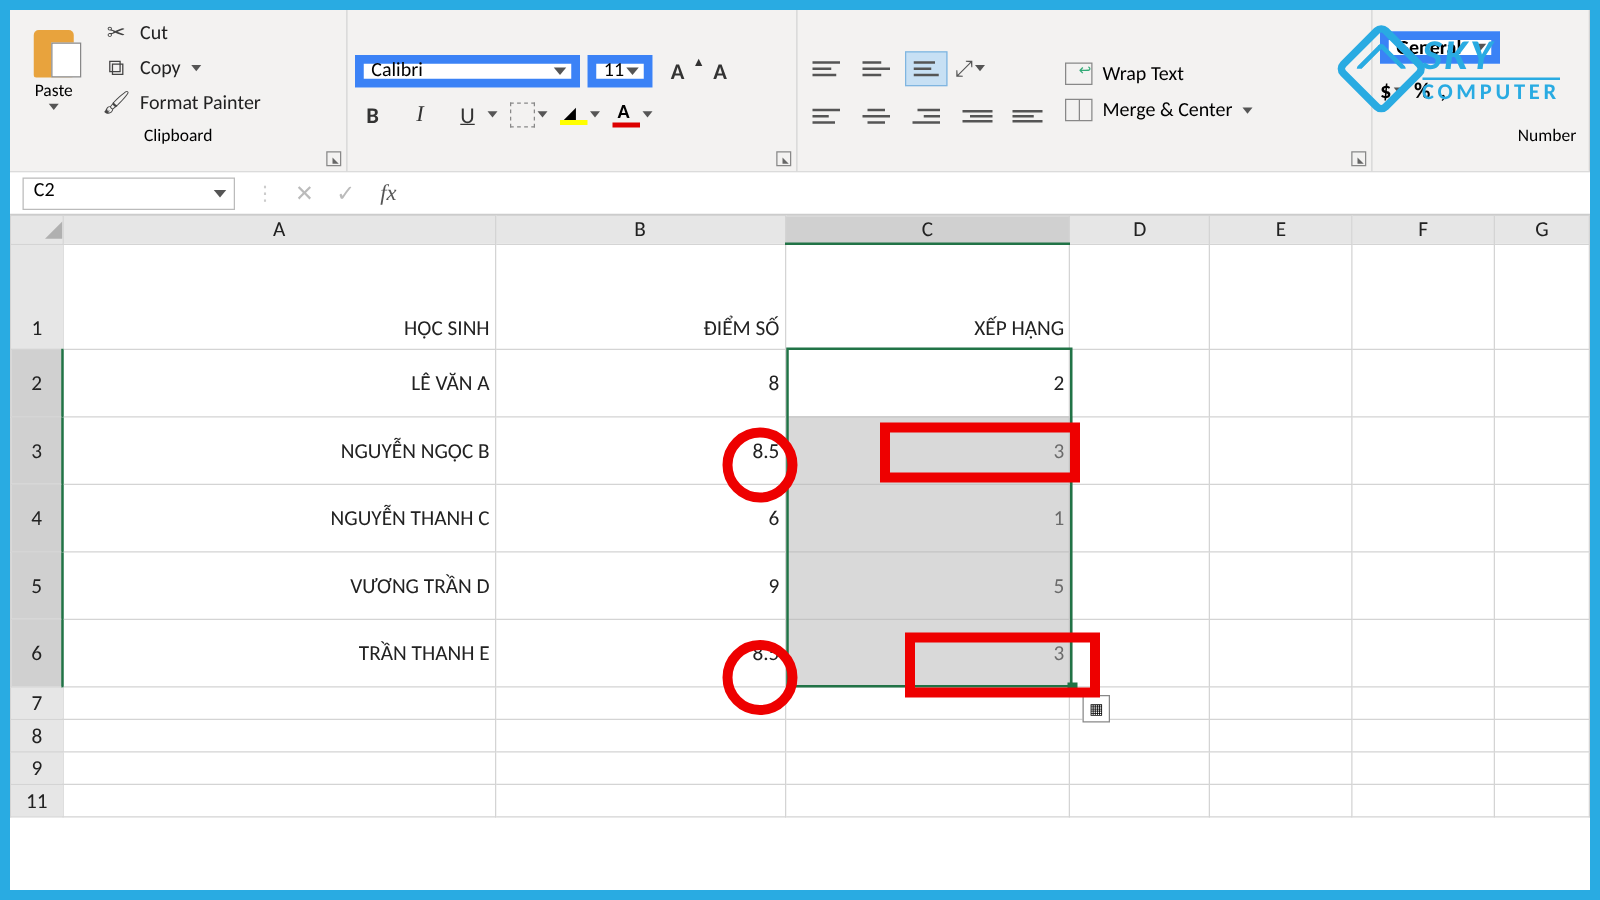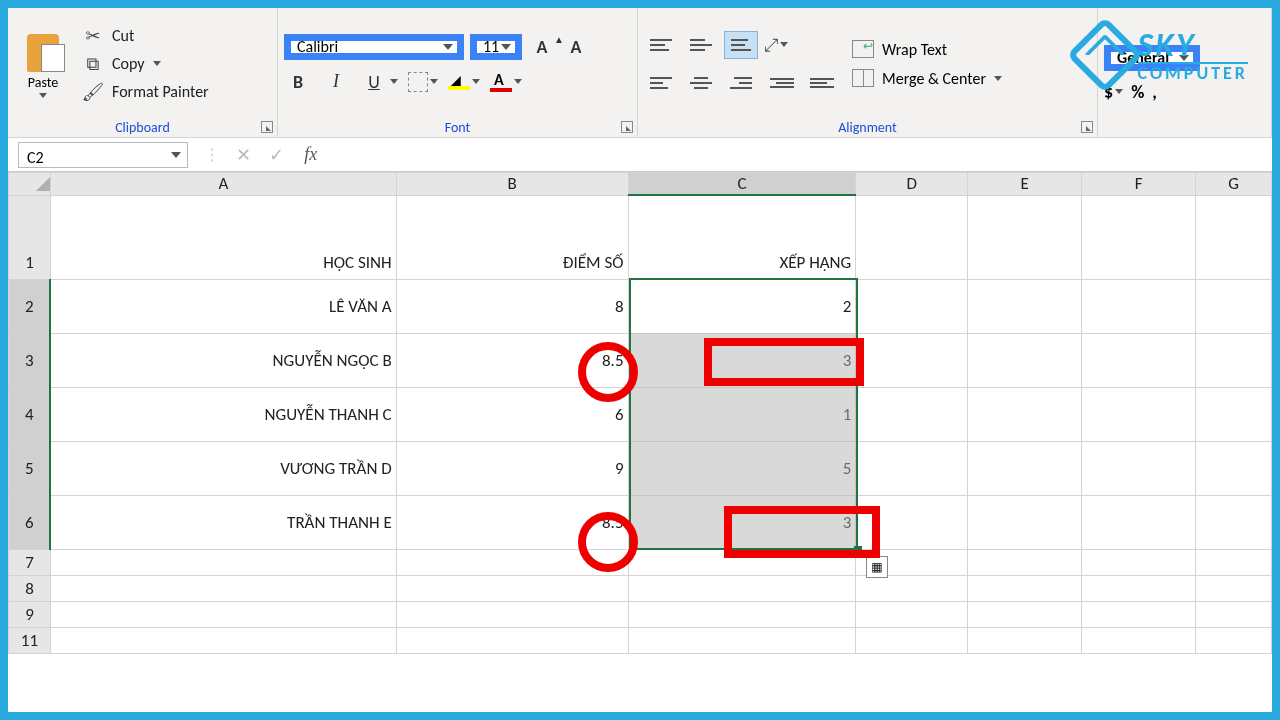--- a/index.html
+++ b/index.html
@@ -2,21 +2,21 @@
 <html><head>
 <meta charset="utf-8">
 <style>
   * { box-sizing: border-box; margin: 0; padding: 0; font-family: "Segoe UI", Calibri, Arial, sans-serif; }
   body { width: 1280px; height: 720px; overflow: hidden; background: #fff; border: 8px solid #29abe2; }
 
   
   .ribbon { display: flex; background: #f3f2f1; border-bottom: 1px solid #d4d4d4; height: 130px; }
   .group { display: flex; flex-direction: column; border-right: 1px solid #d4d4d4; padding: 0 6px; position: relative; }
   .group-body { display: flex; align-items: center; flex: 1; gap: 4px; padding-top: 2px; }
-  .group-label { text-align: center; font-size: 14px; color: #1d4ed8; padding: 2px 0 1px; position: relative; }
+  .group-label { text-align: center; font-size: 14px; color: #000000; padding: 2px 0 20px; position: relative; }
   .dlauncher { position: absolute; right: 4px; bottom: 4px; width: 12px; height: 12px; border: 1px solid #888; }
   .dlauncher::after { content: ""; position: absolute; right: 1px; bottom: 1px; width: 0; height: 0; border-left: 5px solid #666; border-top: 5px solid transparent; }
 
   
   .paste-big { display: flex; flex-direction: column; align-items: center; justify-content: center; width: 58px; margin-right: 6px; }
   .paste-icon { width: 40px; height: 42px; position: relative; }
   .paste-icon .board { position: absolute; inset: 4px 4px 0 4px; background: #e8a33d; border-radius: 4px 4px 2px 2px; }
   .paste-icon .paper { position: absolute; bottom: 0; right: -2px; width: 24px; height: 28px; background: #fff; border: 1px solid #888; }
   .paste-txt { font-size: 14px; margin-top: 2px; }
   .paste-drop { width:0;height:0;border-left:4px solid transparent;border-right:4px solid transparent;border-top:5px solid #555;margin-top:2px;}
@@ -73,21 +73,21 @@
   
   .logo { position: absolute; top: 28px; right: 32px; display:flex; align-items:center; gap:6px; pointer-events:none;}
   .logo-mark{width:54px;height:54px;border:6px solid #29abe2;transform:rotate(45deg);border-radius:8px;position:relative;}
   .logo-mark::after{content:"";position:absolute;inset:6px;border:4px solid #29abe2;border-right-color:transparent;border-bottom-color:transparent;border-radius:4px;}
   .logo-txt{display:flex;flex-direction:column;line-height:1;}
   .logo-sky{font-size:34px;font-weight:bold;font-style:italic;color:#29abe2;letter-spacing:2px;}
   .logo-cpt{font-size:18px;font-weight:bold;color:#29abe2;letter-spacing:3px;border-top:2px solid #29abe2;}
 
   
   .fbar{display:flex;align-items:center;height:34px;border-bottom:1px solid #ccc;background:#fff;}
-  .namebox{width:170px;height:26px;border:1px solid #bbb;margin:0 10px;display:flex;align-items:flex-end;padding:0 8px;font-size:16px;position:relative;}
+  .namebox{width:170px;height:26px;border:1px solid #bbb;margin:0 10px;display:flex;align-items:flex-start;padding:0 8px;font-size:16px;position:relative;}
   .namebox .arrow{position:absolute;right:6px;top:50%;transform:translateY(-50%);width:0;height:0;border-left:5px solid transparent;border-right:5px solid transparent;border-top:6px solid #555;}
   .fsep{color:#ccc;padding:0 6px;}
   .fbtns{display:flex;gap:18px;padding:0 10px;color:#bbb;font-size:18px;}
   .fx{font-style:italic;font-family:'Times New Roman',serif;color:#555;padding:0 10px;font-size:18px;}
   .formula-input{flex:1;font-size:18px;padding:0 6px;color:#222;border-left:1px solid #ddd;height:26px;display:flex;align-items:center;}
 
   
   .grid-wrap { position: relative; overflow:hidden; height: calc(720px - 16px - 130px - 34px);}
   table.sheet { border-collapse: collapse; table-layout: fixed; }
   .sheet th, .sheet td { border: 1px solid #d4d4d4; background: #fff; font-size: 17px; color: #222; }
@@ -183,21 +183,20 @@
           <div class="under-wrap">
               <div class="fontcolor-ic">
                 <span class="A">A</span>
                 <div class="bar"></div>
               </div>
               <div class="mini-drop"></div>
             </div>
         </div>
       </div>
     </div>
-    <div class="group-label">Font</div>
     <div class="dlauncher"></div>
   </div>
 
   <div class="group" style="width:460px">
     <div class="group-body">
       <div class="align-col" style="margin-right:10px">
         <div class="align-row">
           <div class="al-btn">
               <span></span>
               <span style="width:70%"></span>
@@ -255,41 +254,41 @@
           <div class="wrap-ic"></div>
           <span>Wrap Text</span>
         </div>
         <div class="wrap-row">
           <div class="merge-ic"></div>
           <span>Merge &amp; Center</span>
           <div class="mini-drop"></div>
         </div>
       </div>
     </div>
-    <div class="group-label">Alignment</div>
     <div class="dlauncher"></div>
   </div>
 
   <div class="group" style="flex:1">
     <div class="group-body">
       <div class="num-col">
         <div class="combo num-combo">
           <span>General</span>
             <div class="arrow"></div>
         </div>
         <div class="num-row">
           <div class="under-wrap">
               <span class="num-btn">$</span>
               <div class="mini-drop"></div>
             </div>
           <span class="num-btn">%</span>
           <span class="num-btn">,</span>
         </div>
       </div>
     </div>
+    <div class="group-label" style="text-align:right;padding-right:4px">Number</div>
   </div>
 </div>
 
 <div class="logo">
   <div class="logo-mark"></div>
   <div class="logo-txt">
     <span class="logo-sky">SKY</span>
     <span class="logo-cpt">COMPUTER</span>
   </div>
 </div>

